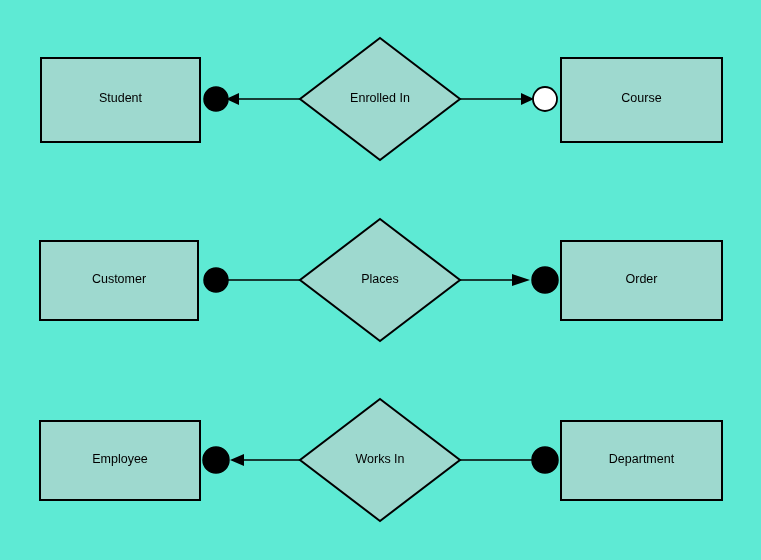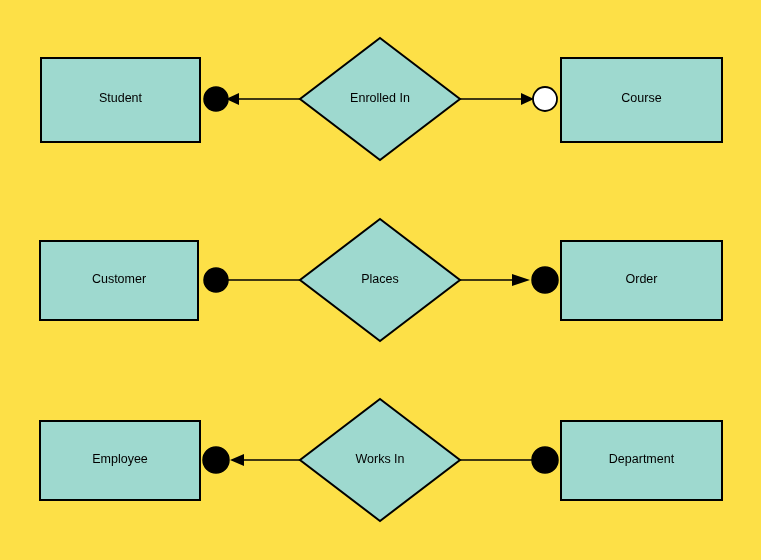--- a/index.html
+++ b/index.html
@@ -7,21 +7,21 @@
     padding: 0;
     background: #ffffff;
   }
   body {
     font-family: "Liberation Sans", sans-serif;
   }
   #canvas {
     position: relative;
     width: 761px;
     height: 560px;
-    background: #fde047;
+    background: #5eead4;
     overflow: hidden;
   }
   svg#diagram {
     display: block;
     width: 761px;
     height: 560px;
   }
   .entity-box {
     fill: #9ed9cf;
     stroke: #000000;

